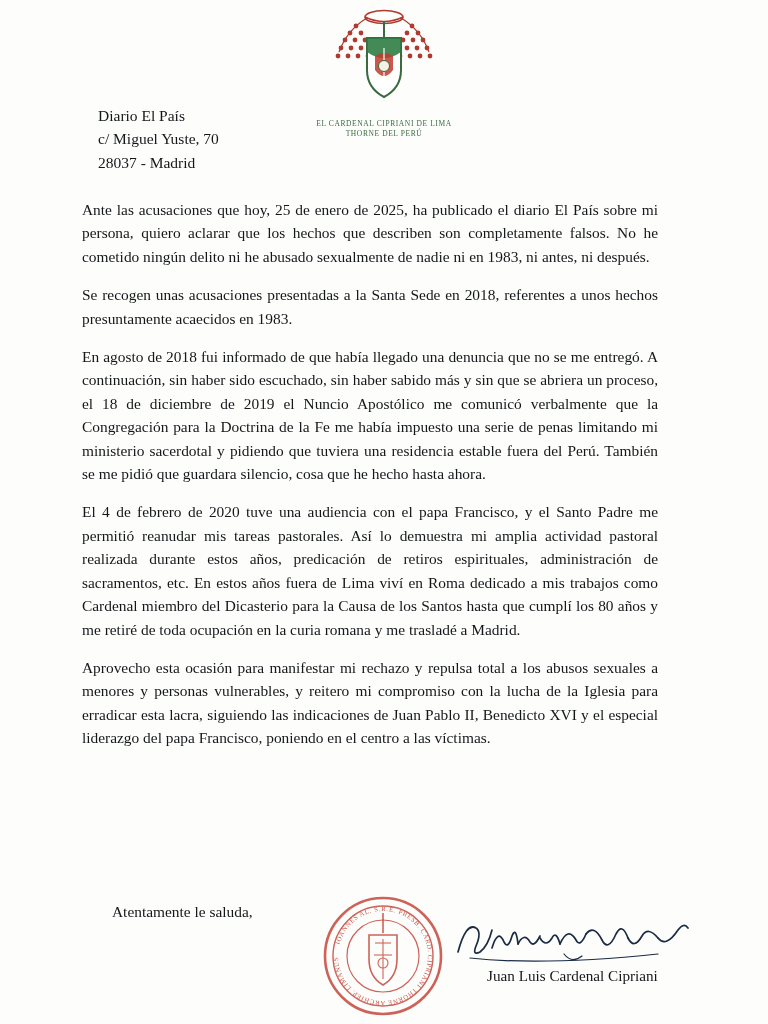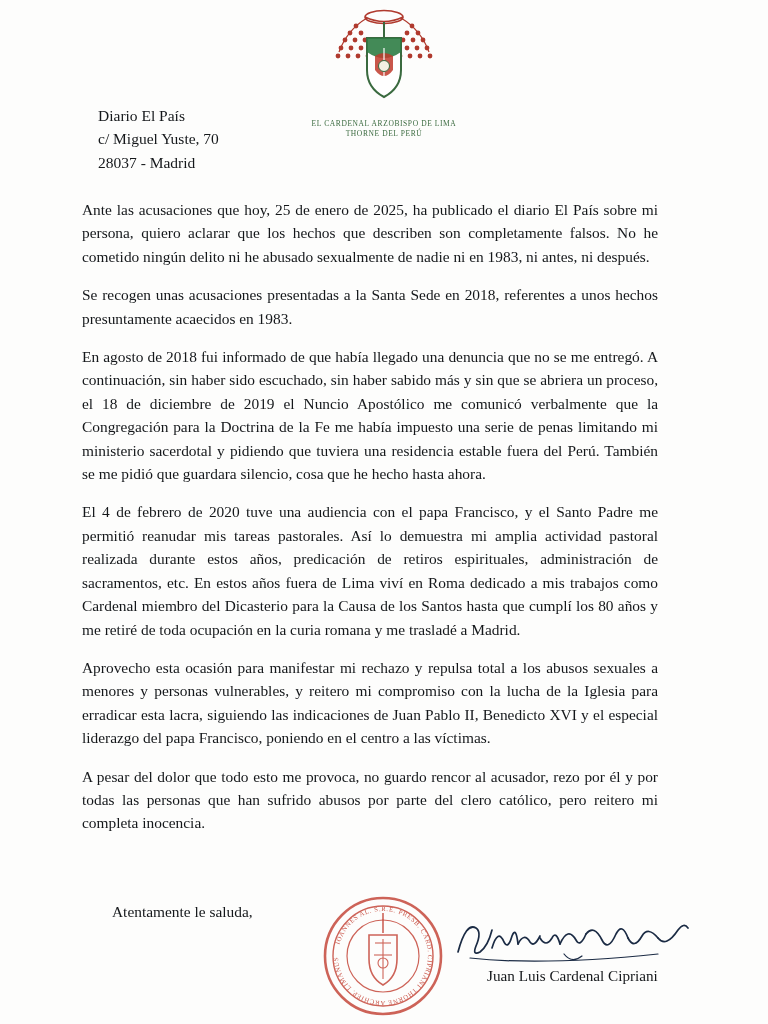--- a/index.html
+++ b/index.html
@@ -172,39 +172,38 @@
         <path d="M75 18 L75 40" stroke="#3a6a3f" stroke-width="2"></path>
 
         <path d="M58 34 L92 34 L92 66 Q92 84 75 93 Q58 84 58 66 Z" fill="#ffffff" stroke="#3a6a3f" stroke-width="2"></path>
         <path d="M58 34 L92 34 L92 48 Q75 60 58 48 Z" fill="#2f7d45" opacity="0.9"></path>
         <path d="M66 52 Q75 46 84 52 L84 66 Q75 78 66 66 Z" fill="#c0392b" opacity="0.85"></path>
         <path d="M75 44 L75 80" stroke="#ffffff" stroke-width="1.4" opacity="0.85"></path>
         <circle cx="75" cy="62" r="5.5" fill="#f4f1e4" stroke="#3a6a3f" stroke-width="1"></circle>
       </svg>
     </div>
     <div class="crest-caption">
-      <div>EL CARDENAL ARZOBISPO DE LIMA</div>
+      <div>EL CARDENAL CIPRIANI DE LIMA</div>
       <div>THORNE DEL PERÚ</div>
     </div>
   </div>
 
   <div class="addressee">
     <div>Diario El País</div>
     <div>c/ Miguel Yuste, 70</div>
     <div>28037 - Madrid</div>
   </div>
 
 
   <div class="body-text">
     <p class="para">Ante las acusaciones que hoy, 25 de enero de 2025, ha publicado el diario El País sobre mi persona, quiero aclarar que los hechos que describen son completamente falsos. No he cometido ningún delito ni he abusado sexualmente de nadie ni en 1983, ni antes, ni después.</p>
     <p class="para">Se recogen unas acusaciones presentadas a la Santa Sede en 2018, referentes a unos hechos presuntamente acaecidos en 1983.</p>
     <p class="para">En agosto de 2018 fui informado de que había llegado una denuncia que no se me entregó. A continuación, sin haber sido escuchado, sin haber sabido más y sin que se abriera un proceso, el 18 de diciembre de 2019 el Nuncio Apostólico me comunicó verbalmente que la Congregación para la Doctrina de la Fe me había impuesto una serie de penas limitando mi ministerio sacerdotal y pidiendo que tuviera una residencia estable fuera del Perú. También se me pidió que guardara silencio, cosa que he hecho hasta ahora.</p>
     <p class="para">El 4 de febrero de 2020 tuve una audiencia con el papa Francisco, y el Santo Padre me permitió reanudar mis tareas pastorales. Así lo demuestra mi amplia actividad pastoral realizada durante estos años, predicación de retiros espirituales, administración de sacramentos, etc. En estos años fuera de Lima viví en Roma dedicado a mis trabajos como Cardenal miembro del Dicasterio para la Causa de los Santos hasta que cumplí los 80 años y me retiré de toda ocupación en la curia romana y me trasladé a Madrid.</p>
     <p class="para">Aprovecho esta ocasión para manifestar mi rechazo y repulsa total a los abusos sexuales a menores y personas vulnerables, y reitero mi compromiso con la lucha de la Iglesia para erradicar esta lacra, siguiendo las indicaciones de Juan Pablo II, Benedicto XVI y el especial liderazgo del papa Francisco, poniendo en el centro a las víctimas.</p>
-    <p class="para">A pesar del dolor que todo esto me provoca, no guardo rencor al acusador, rezo por él y por todas las personas que han sufrido abusos por parte del clero católico, pero reitero mi completa inocencia.</p>
   </div>
 
   <div class="closing">Atentamente le saluda,</div>
 
   <div class="seal">
     <svg width="142" height="126" viewBox="0 0 142 126" xmlns="http://www.w3.org/2000/svg">
       <g stroke="#c0392b" fill="none" opacity="0.78">
         <circle cx="71" cy="63" r="58" stroke-width="2.6"></circle>
         <circle cx="71" cy="63" r="50" stroke-width="1.4"></circle>
         <circle cx="71" cy="63" r="36" stroke-width="1.2"></circle>

